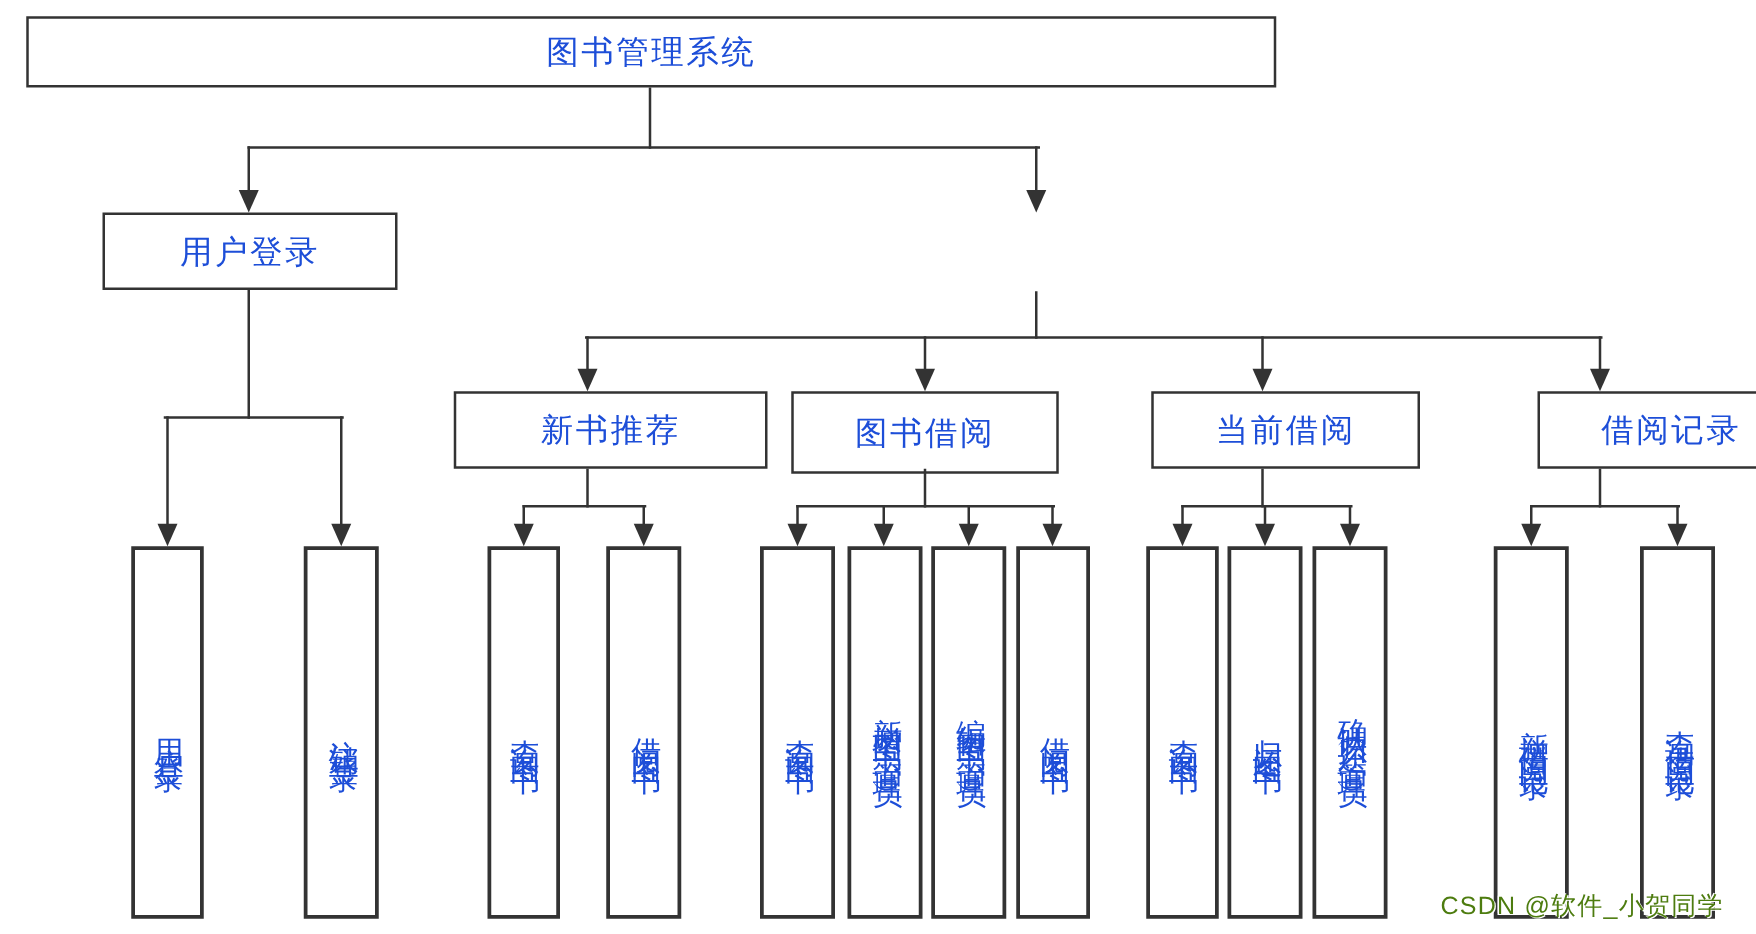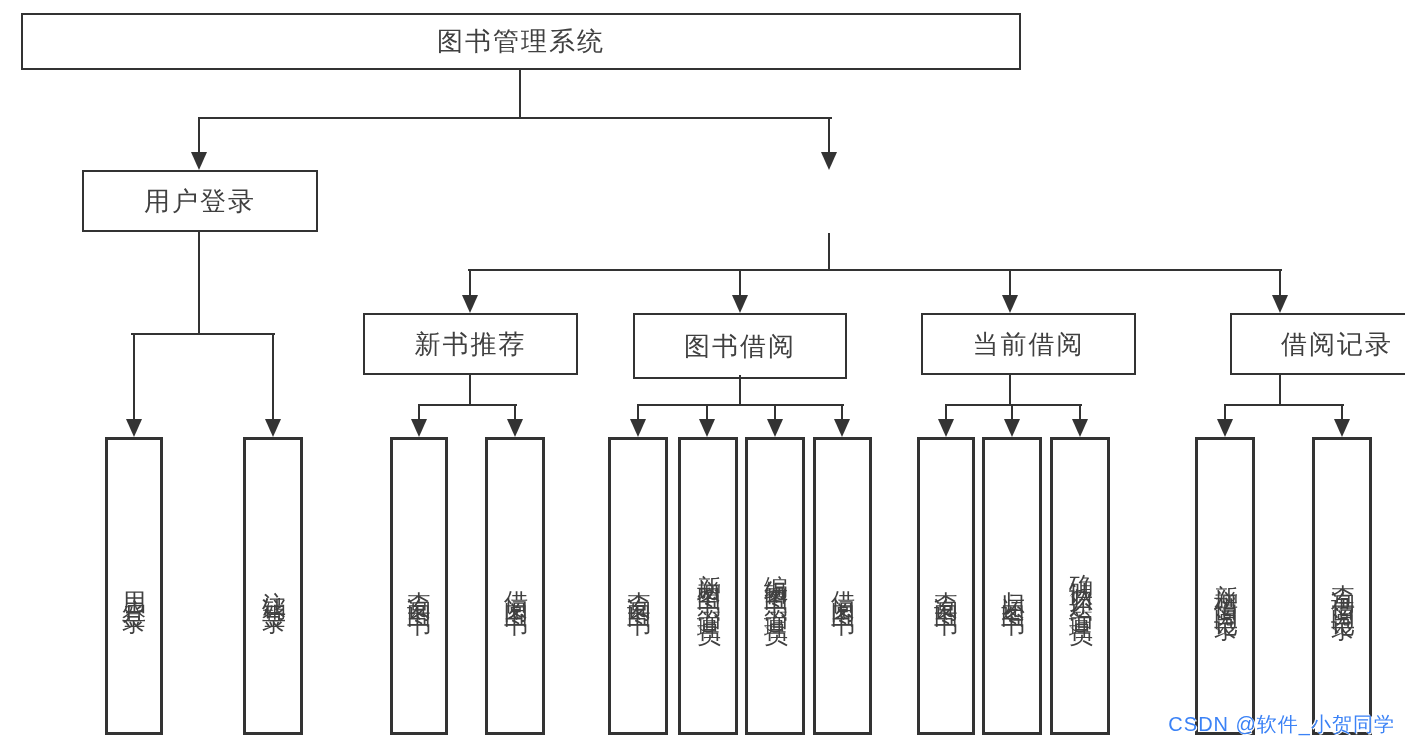--- a/index.html
+++ b/index.html
@@ -3,21 +3,21 @@
 <meta charset="utf-8">
 <title>图书管理系统</title>
 <style>
   html,body{margin:0;padding:0;background:#ffffff;}
   .canvas{
     position:relative;width:1405px;height:747px;background:#ffffff;
     font-family:"Liberation Sans","DejaVu Sans",sans-serif;overflow:hidden;
   }
   .node{
     position:absolute;box-sizing:border-box;background:#ffffff;
-    border:2px solid #333333;color:#404040;
+    border:2px solid #333333;color:#1d4ed8;
     display:flex;align-items:center;justify-content:center;
     font-size:26px;letter-spacing:2px;white-space:nowrap;
   }
   .leaf{
     border-width:3px;
     display:block;
     writing-mode:vertical-rl;
     text-align:center;
     font-size:24px;
     letter-spacing:7px;
@@ -27,35 +27,35 @@
   .vl,.hl{position:absolute;background:#333333;}
   .vl{width:2px;}
   .hl{height:2px;}
   .ah{
     position:absolute;width:0;height:0;
     border-left:8px solid transparent;
     border-right:8px solid transparent;
     border-top:18px solid #333333;
   }
   .watermark{
-    position:absolute;top:711px;right:10px;z-index:5;
-    font-size:20px;color:#3b82f6;letter-spacing:1px;
+    position:absolute;top:711px;right:26px;z-index:5;
+    font-size:20px;color:#4d7c0f;letter-spacing:1px;
     text-shadow:1px 1px 0 #ffffff,-1px -1px 0 #ffffff;
   }
 </style>
 </head>
 <body>
 
 <div class="canvas">
 
   <div class="node" style="left:21px;top:13px;width:1000px;height:57px">图书管理系统</div>
 
   <div class="node" style="left:82px;top:170px;width:236px;height:62px">用户登录</div>
 
-  <div class="node" style="left:363px;top:313px;width:215px;height:62px">新书推荐</div>
+  <div class="node" style="left:363px;top:313px;width:251px;height:62px">新书推荐</div>
   <div class="node" style="left:633px;top:313px;width:214px;height:66px">图书借阅</div>
   <div class="node" style="left:921px;top:313px;width:215px;height:62px">当前借阅</div>
   <div class="node" style="left:1230px;top:313px;width:214px;height:62px">借阅记录</div>
 
   <div class="node leaf" style="left:105px;top:437px;width:58px;height:298px">用户登录</div>
   <div class="node leaf" style="left:243px;top:437px;width:60px;height:298px">注销登录</div>
 
   <div class="node leaf" style="left:390px;top:437px;width:58px;height:298px">查询图书</div>
   <div class="node leaf" style="left:485px;top:437px;width:60px;height:298px">借阅图书</div>
 

